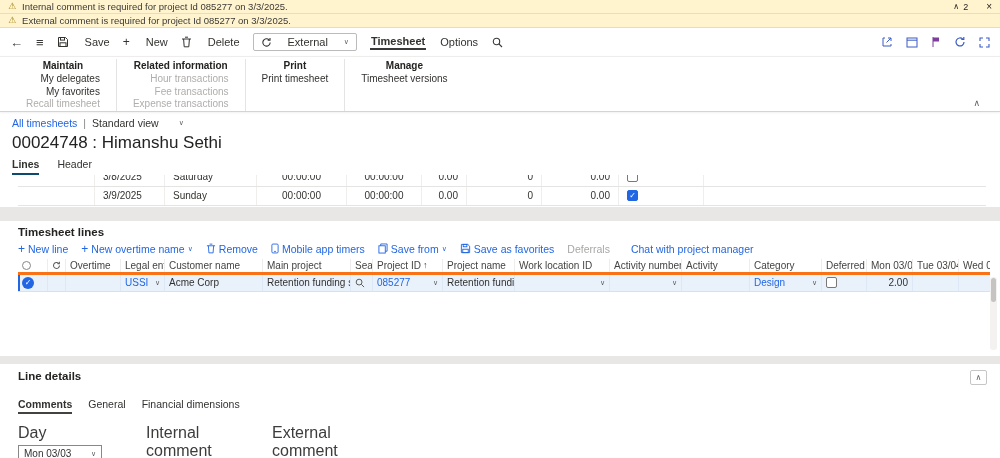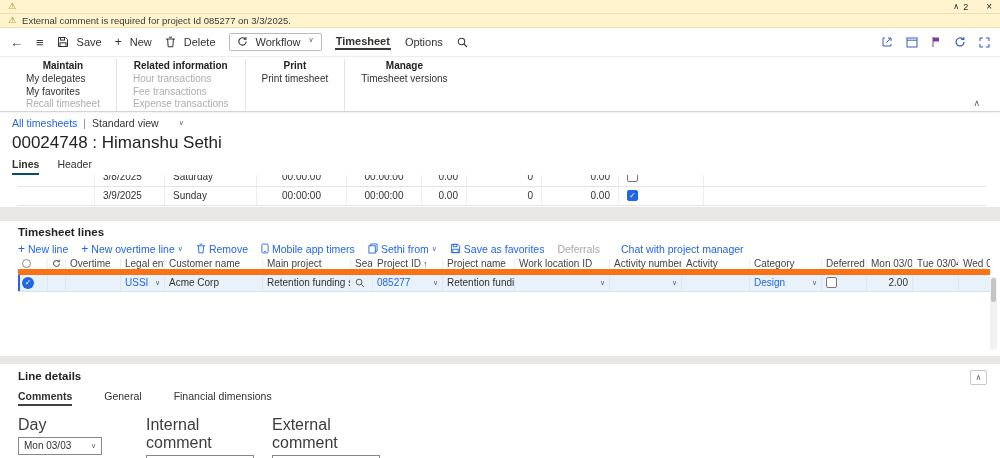--- a/index.html
+++ b/index.html
@@ -13,35 +13,35 @@
   .warn-icon{color:#9d7a0a;font-size:9px;margin-right:6px;line-height:1}
   .msg-controls{position:absolute;right:8px;top:0;height:100%;display:flex;align-items:center;gap:4px;
     font-size:9px;color:#252423}
   .msg-chevron{font-size:8px;cursor:pointer}
   .msg-close{margin-left:14px;font-size:10px;cursor:pointer}
 
   
   .actionbar{height:28px;flex:0 0 28px;background:#fff;display:flex;align-items:center;
     padding:0 10px;gap:13px;font-size:11px}
   .ab-icon{font-size:13px;color:#3a3938;cursor:pointer;line-height:1;display:flex;align-items:center}
-  .ab-item{display:flex;gap:8px;color:#33322f;cursor:pointer;white-space:nowrap}
+  .ab-item{display:flex;align-items:center;gap:16px;color:#33322f;cursor:pointer;white-space:nowrap}
   .ab-item svg{display:block}
   .ab-workflow{border:1px solid #bdbbb9;border-radius:2px;padding:2px 7px}
   .ab-caret{font-size:7px;color:#605e5c}
   .ab-tab{cursor:pointer;padding:0 1px;color:#33322f}
   .ab-tab.active{font-weight:700;border-bottom:2px solid #3b3a39;padding-bottom:1px}
   .ab-right{margin-left:auto;display:flex;align-items:center;gap:13px;color:#3b5bc4}
   .ab-right span{cursor:pointer;display:flex;align-items:center}
   .flag{color:#7d3c9e}
 
   
   .ribbon{flex:0 0 52px;background:#fff;display:flex;padding:2px 0 0 20px;
     border-top:1px solid #efedeb;border-bottom:1px solid #d6d4d2;
     box-shadow:0 1px 2px rgba(0,0,0,.06);position:relative}
-  .rgroup{display:flex;flex-direction:column;align-items:flex-start;
+  .rgroup{display:flex;flex-direction:column;align-items:flex-end;
     padding:1px 16px 0 6px;border-right:1px solid #e6e4e2;margin-right:10px}
   .rgroup:last-of-type{border-right:none}
   .rgroup-title{align-self:center;font-size:10px;font-weight:700;color:#242322;margin-bottom:2px;white-space:nowrap}
   .ritem{font-size:10px;line-height:12.5px;color:#32312f;cursor:pointer;white-space:nowrap}
   .ritem.disabled{color:#b0aeac;cursor:default}
   .ribbon-collapse{position:absolute;right:20px;bottom:3px;font-size:9px;color:#605e5c;cursor:pointer}
 
   
   .content{flex:1;display:flex;flex-direction:column;overflow:hidden;background:#e9e7e5}
   .pagehead{background:#fff;padding:3px 12px 0;flex:0 0 auto}
@@ -82,21 +82,21 @@
   .tb-item{display:flex;align-items:center;gap:3px;cursor:pointer}
   .tb-item svg{display:block}
   .tb-item.disabled{color:#a9a7a5;cursor:default}
   .tb-plus{font-size:12px;line-height:1}
   .tb-caret{font-size:7px}
   .chat{margin-left:8px}
 
   .lrow{display:grid;
     grid-template-columns:30px 18px 55px 44px 98px 88px 22px 70px 72px 95px 72px 68px 72px 45px 46px 46px 1fr;
     font-size:10px}
-  .lhead{height:16px;border-bottom:6px solid #f97316;color:#454442}
+  .lhead{height:16px;border-bottom:3px solid #f97316;color:#454442}
   .lhead>div{display:flex;align-items:center;padding:0 4px;border-right:1px solid #efedeb;
     white-space:nowrap;overflow:hidden}
   .lhead>div:last-child{border-right:none}
   .ldata{height:17px;background:#e9f1fb;border-bottom:1px solid #d4e3f4;position:relative}
   .ldata::before{content:"";position:absolute;left:0;top:0;bottom:0;width:2px;background:#2266e3}
   .ldata>div{display:flex;align-items:center;padding:0 4px;border-right:1px solid #dce8f6;
     white-space:nowrap;overflow:hidden}
   .ldata>div:last-child{border-right:none}
   .cell-caret{margin-left:auto;font-size:7px;color:#605e5c;padding-left:2px}
   .blue{color:#2266e3}
@@ -105,40 +105,41 @@
   .selcheck{width:12px;height:12px;border-radius:50%;background:#2266e3;color:#fff;font-size:8px;
     display:flex;align-items:center;justify-content:center;line-height:1}
   .sort-arrow{margin-left:2px;font-size:9px;color:#454442}
   .vscroll{position:absolute;right:3px;top:56px;bottom:6px;width:7px;background:#f3f2f1;border-radius:3px}
   .vthumb{position:absolute;left:1px;top:1px;width:5px;height:24px;background:#c6c4c2;border-radius:3px}
 
   
   .details-card{flex:1;background:#fff;padding:6px 10px 0 18px;position:relative}
   .collapse-btn{position:absolute;right:13px;top:6px;width:17px;height:15px;border:1px solid #c8c6c4;
     border-radius:2px;display:flex;align-items:center;justify-content:center;font-size:8px;color:#605e5c;cursor:pointer}
-  .detail-tabs{display:flex;gap:32px;font-size:10.5px;margin-top:8px}
+  .detail-tabs{display:flex;gap:16px;font-size:10.5px;margin-top:16px}
   .dtab{padding-bottom:2px;cursor:pointer;color:#33322f}
   .dtab.active{font-weight:700;border-bottom:2px solid #44423f}
   .fields{display:flex;gap:18px;margin-top:10px}
   .fcol1{width:110px}
   .flabel{font-size:16px;color:#3d3c3b;margin-bottom:3px}
   .fselect{height:18px;border:1px solid #8a8886;background:#fff;display:flex;align-items:center;
     justify-content:space-between;padding:0 5px;font-size:10px;cursor:pointer}
   .day-select{width:84px}
   .mt6{margin-top:7px}
   .fcomment{width:108px}
   .ftextarea{width:108px;height:46px;border:1px solid #8a8886;background:#fff;display:block}
 </style>
 </head>
 <body>
 
 <div class="app">
 
   <div class="msgbar">
     <span class="warn-icon">⚠</span>
+    <span>Internal comment is required for project Id 085277 on 3/3/2025.</span>
     <div class="msg-controls">
       <span class="msg-chevron">∧</span>
       <span>2</span>
       <span class="msg-close">×</span>
     </div>
   </div>
   <div class="msgbar">
     <span class="warn-icon">⚠</span>
     <span>External comment is required for project Id 085277 on 3/3/2025.</span>
   </div>
@@ -166,21 +167,21 @@
           <path d="M1 3h9M4 1.2h3M2.6 3l.6 7.8h4.6l.6-7.8" fill="none" stroke="currentColor"></path>
         </svg>
       <span>Delete</span>
     </span>
 
     <span class="ab-item ab-workflow">
       <svg width="11" height="11" viewBox="0 0 12 12">
           <path d="M10 6a4 4 0 1 1-1.2-2.9" fill="none" stroke="currentColor" stroke-width="1.2"></path>
           <path d="M9.8 1v2.5H7.3" fill="none" stroke="currentColor" stroke-width="1.2"></path>
         </svg>
-      <span>Workflow</span>
+      <span>External</span>
       <span class="ab-caret">∨</span>
     </span>
 
     <span class="ab-tab active">
       <span>Timesheet</span>
     </span>
     <span class="ab-tab">
       <span>Options</span>
     </span>
 
@@ -306,42 +307,42 @@
     <div class="lines-card">
       <div class="sec-title">Timesheet lines</div>
 
       <div class="lines-toolbar">
         <span class="tb-item">
           <span class="tb-plus">+</span>
           <span>New line</span>
         </span>
         <span class="tb-item">
           <span class="tb-plus">+</span>
-          <span>New overtime line</span>
+          <span>New overtime name</span>
           <span class="tb-caret">∨</span>
         </span>
         <span class="tb-item">
           <svg width="10" height="11" viewBox="0 0 11 12">
               <path d="M1 3h9M4 1.2h3M2.6 3l.6 7.8h4.6l.6-7.8" fill="none" stroke="currentColor"></path>
             </svg>
           <span>Remove</span>
         </span>
         <span class="tb-item">
           <svg width="8" height="11" viewBox="0 0 9 12">
               <rect x="1" y="1" width="7" height="10" rx="1.2" fill="none" stroke="currentColor"></rect>
               <line x1="3.5" y1="9.3" x2="5.5" y2="9.3" stroke="currentColor"></line>
             </svg>
           <span>Mobile app timers</span>
         </span>
         <span class="tb-item">
           <svg width="10" height="11" viewBox="0 0 11 12">
               <rect x="1" y="3" width="7" height="8" fill="none" stroke="currentColor"></rect>
               <path d="M3 3V1h7v8h-2" fill="none" stroke="currentColor"></path>
             </svg>
-          <span>Sethi from</span>
+          <span>Save from</span>
           <span class="tb-caret">∨</span>
         </span>
         <span class="tb-item">
           <svg width="11" height="11" viewBox="0 0 12 12">
               <path d="M1.5 1.5h7l2 2v7h-9z" fill="none" stroke="currentColor"></path>
               <rect x="3.5" y="1.5" width="4" height="2.6" fill="none" stroke="currentColor"></rect>
               <rect x="3" y="6.8" width="6" height="3.7" fill="none" stroke="currentColor"></rect>
             </svg>
           <span>Save as favorites</span>
         </span>

